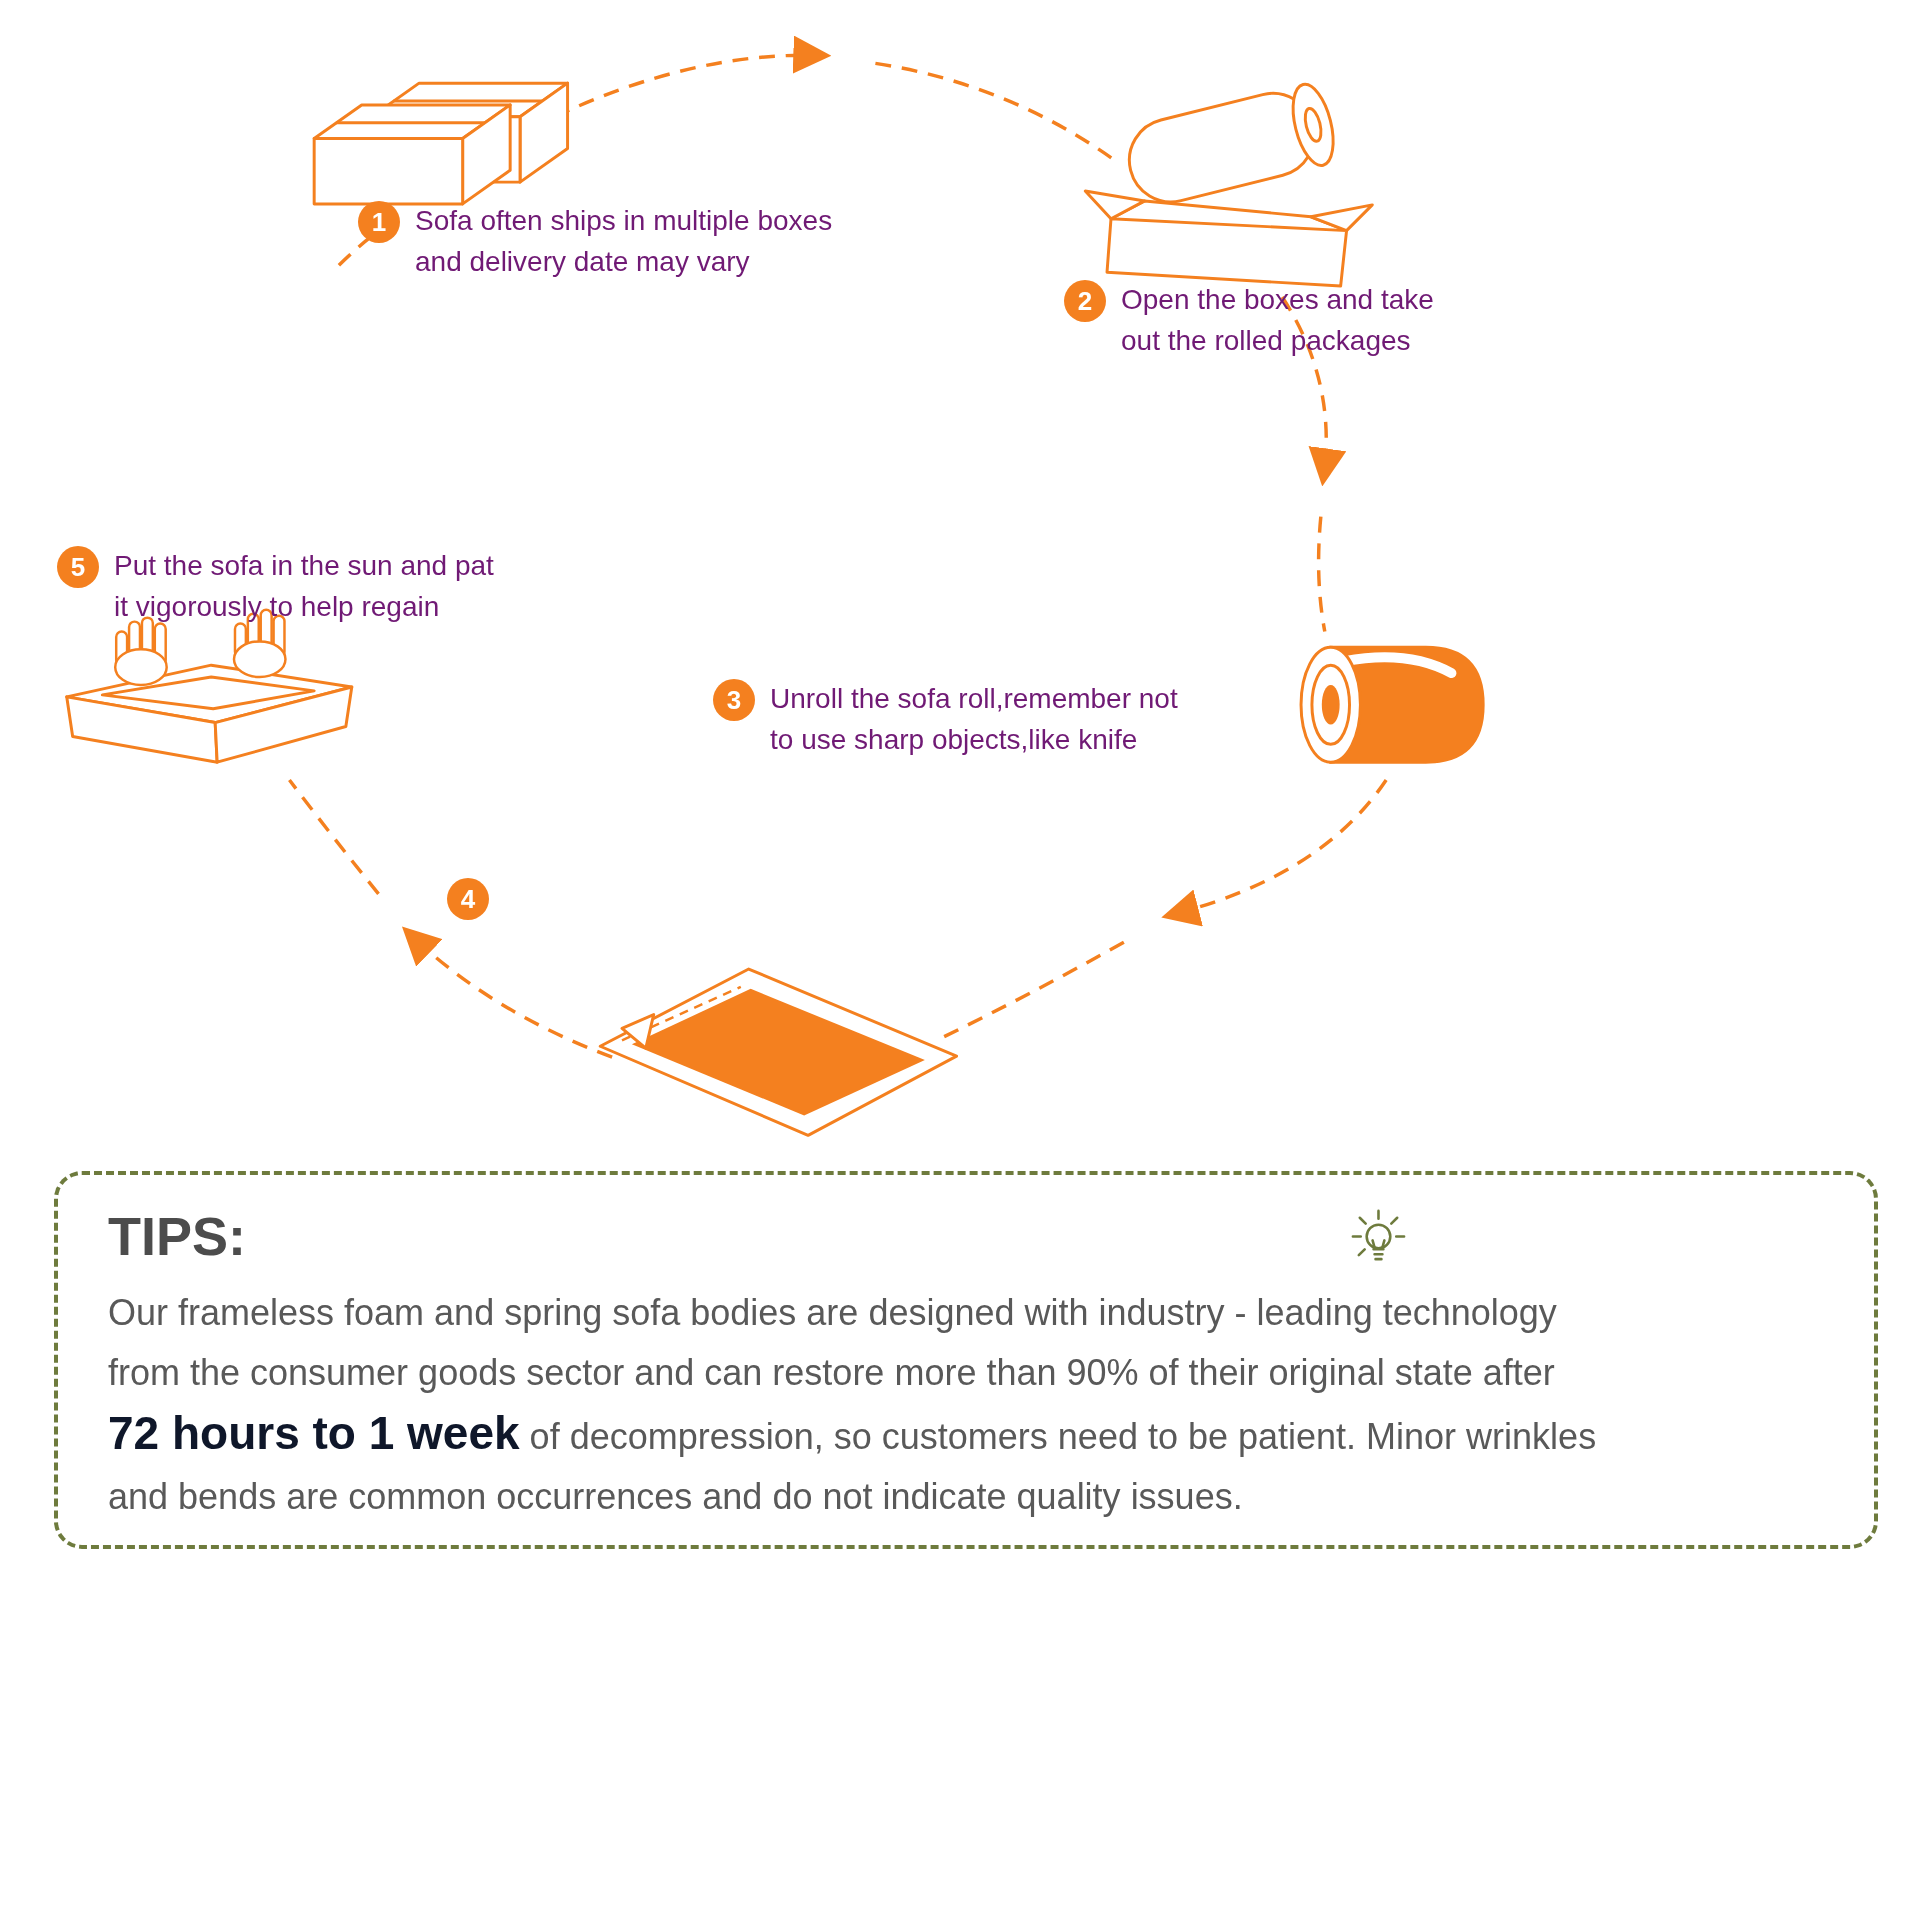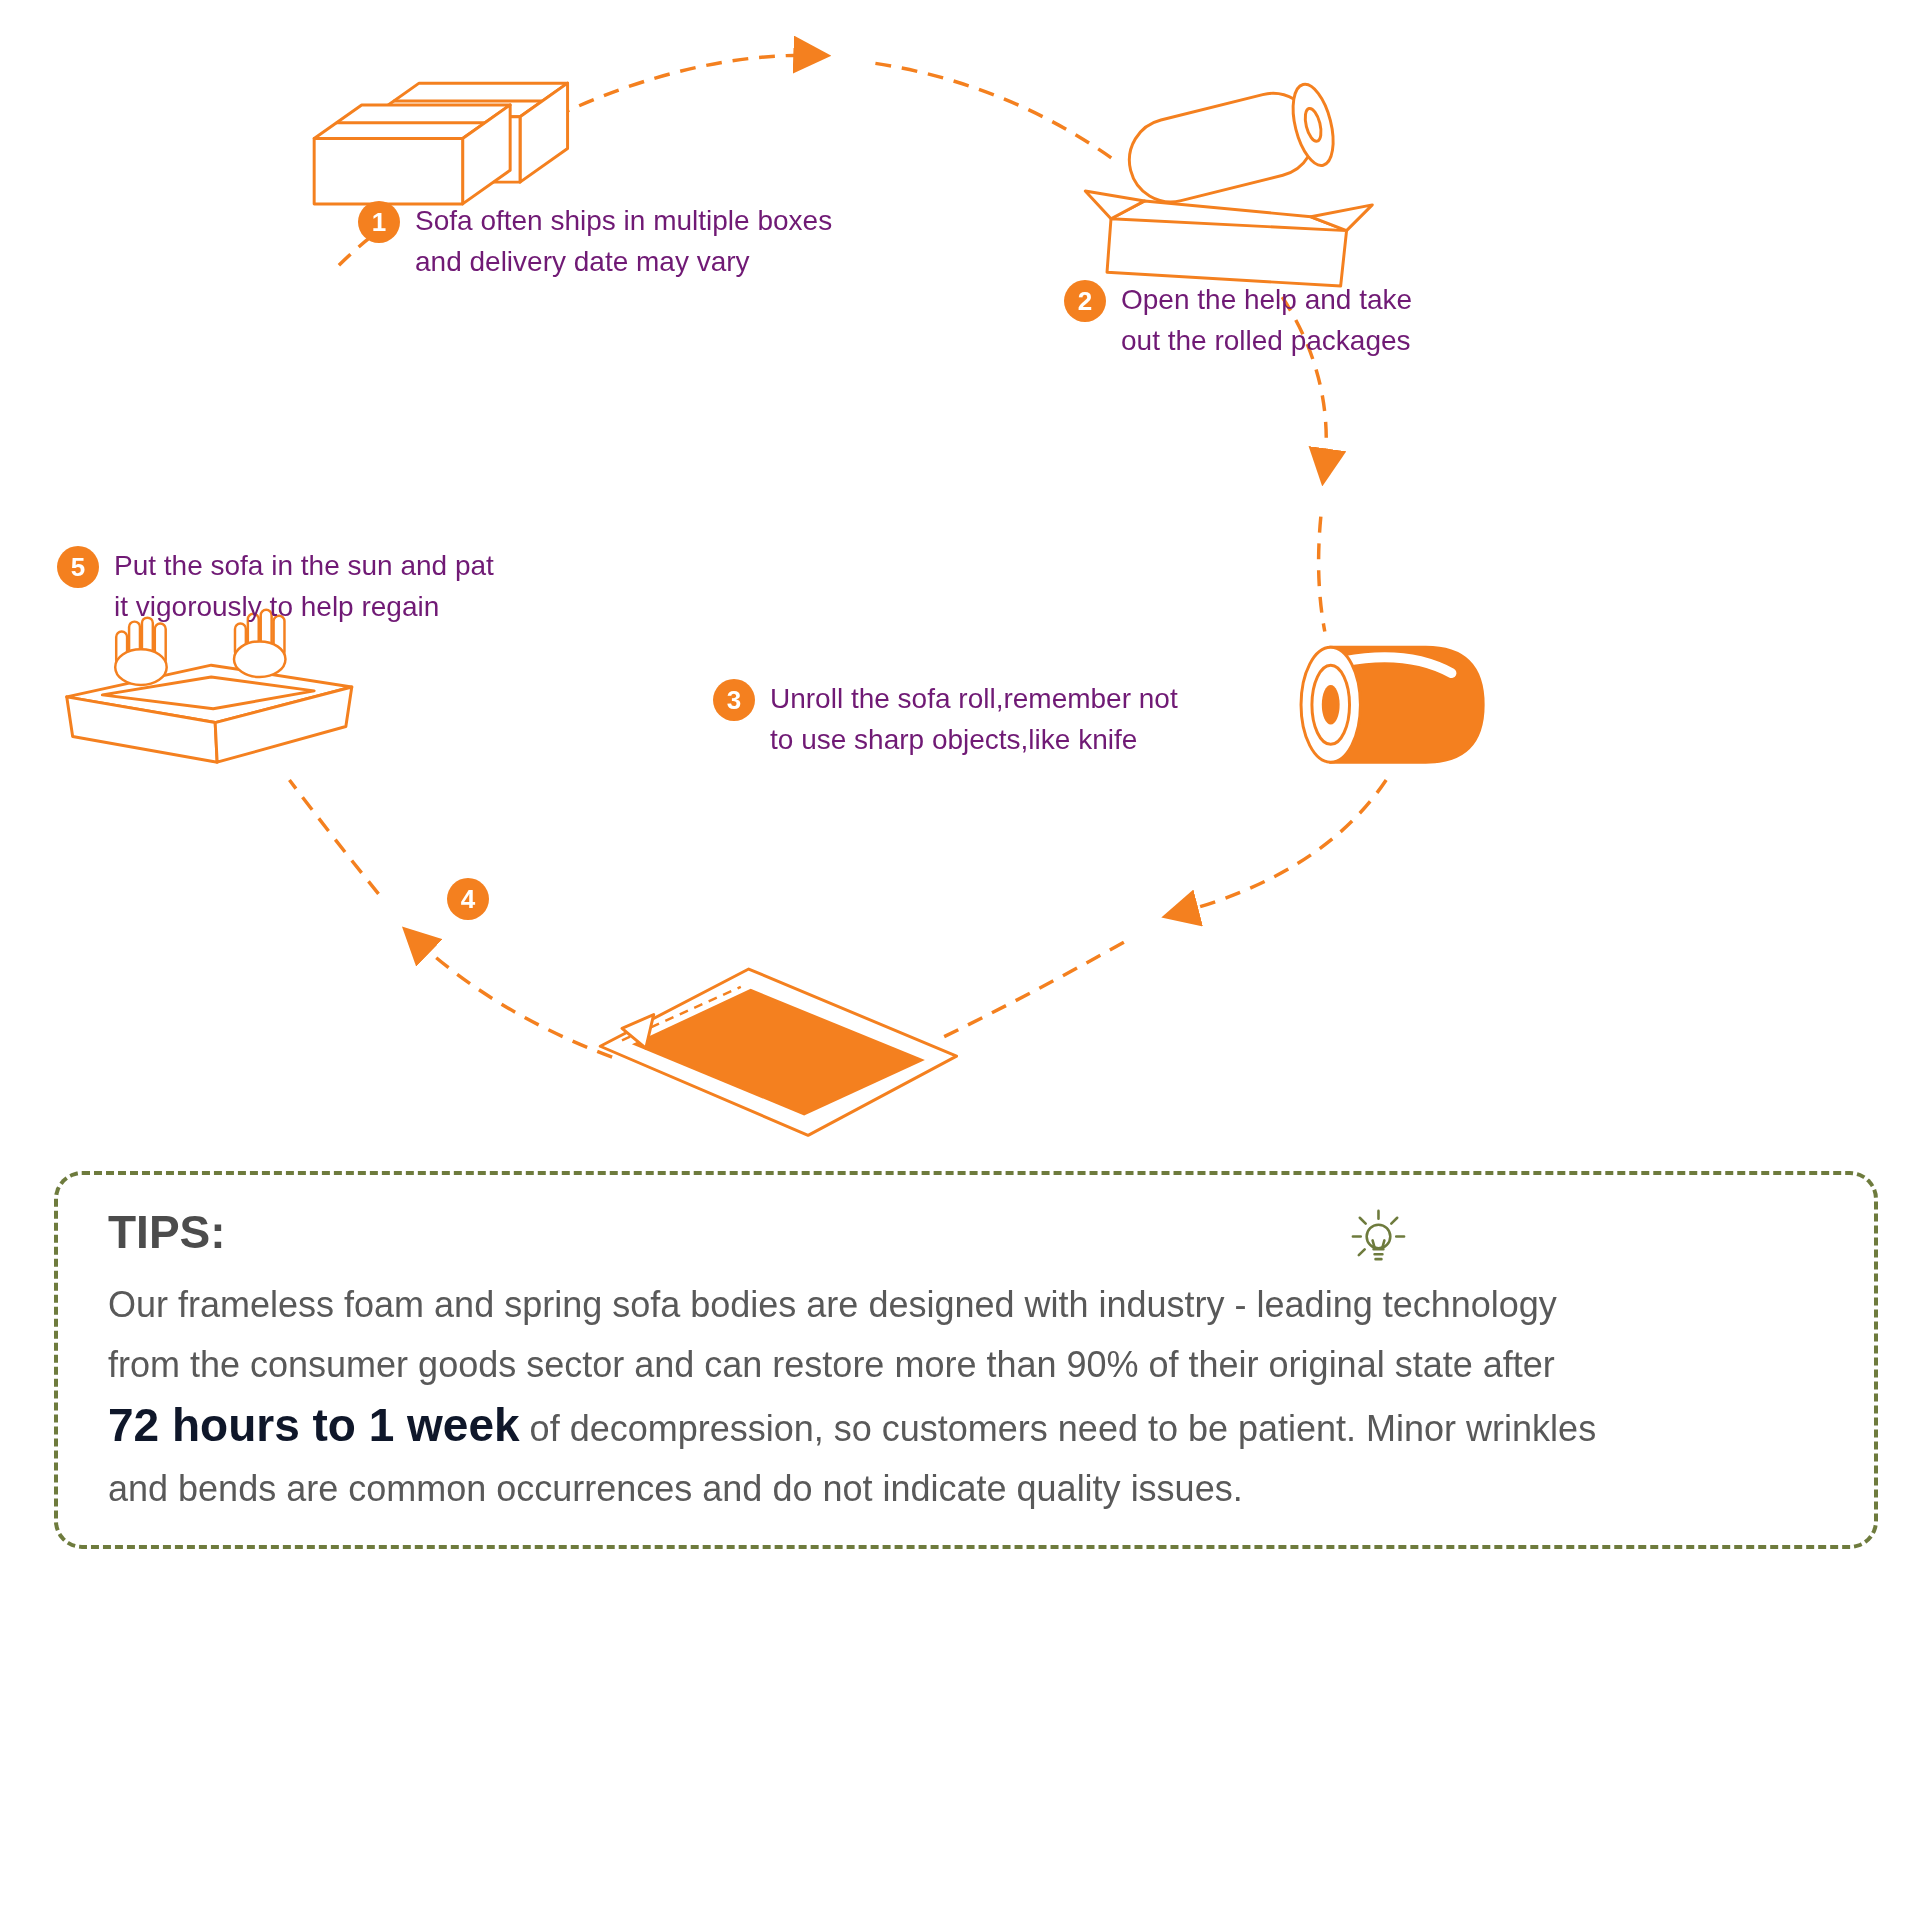--- a/index.html
+++ b/index.html
@@ -13,21 +13,21 @@
   .badge {
     width:42px; height:42px; border-radius:50%; background:#F4801F; color:#fff;
     font-weight:bold; font-size:26px; display:flex; align-items:center; justify-content:center;
     flex:0 0 auto; margin-top:1px;
   }
   .step-text { font-size:28px; font-weight:normal; color:#701a75; line-height:41px; white-space:nowrap; }
   .tips {
     position:absolute; left:54px; top:1171px; width:1824px; height:378px;
     border:4px dashed #6E7B3D; border-radius:28px; padding:30px 50px;
   }
-  .tips-title { font-size:46px; font-weight:bold; color:#4c4c4c; margin-bottom:16px; }
+  .tips-title { font-size:54px; font-weight:bold; color:#4c4c4c; margin-bottom:16px; }
   .tips-line { font-size:36px; color:#595959; line-height:60px; white-space:nowrap; }
   .hl { color:#0f172a; font-weight:bold; font-size:46px; }
   .bulb { position:absolute; left:1287px; top:28px; }
 </style>
 </head>
 <body>
 
 <svg class="flow-svg" width="1927" height="1168" viewBox="0 0 1946 1180">
   <defs>
     <marker id="arrow" viewBox="0 0 10 10" refX="7" refY="5" markerWidth="11" markerHeight="11" orient="auto">
@@ -111,21 +111,21 @@
   <div class="badge">1</div>
   <div class="step-text">
     <div>Sofa often ships in multiple boxes</div>
     <div>and delivery date may vary</div>
   </div>
 </div>
 
 <div class="step" style="left:1064px; top:279px;">
   <div class="badge">2</div>
   <div class="step-text">
-    <div>Open the help and take</div>
+    <div>Open the boxes and take</div>
     <div>out the rolled packages</div>
   </div>
 </div>
 
 <div class="step" style="left:713px; top:678px;">
   <div class="badge">3</div>
   <div class="step-text">
     <div>Unroll the sofa roll,remember not</div>
     <div>to use sharp objects,like knife</div>
   </div>

